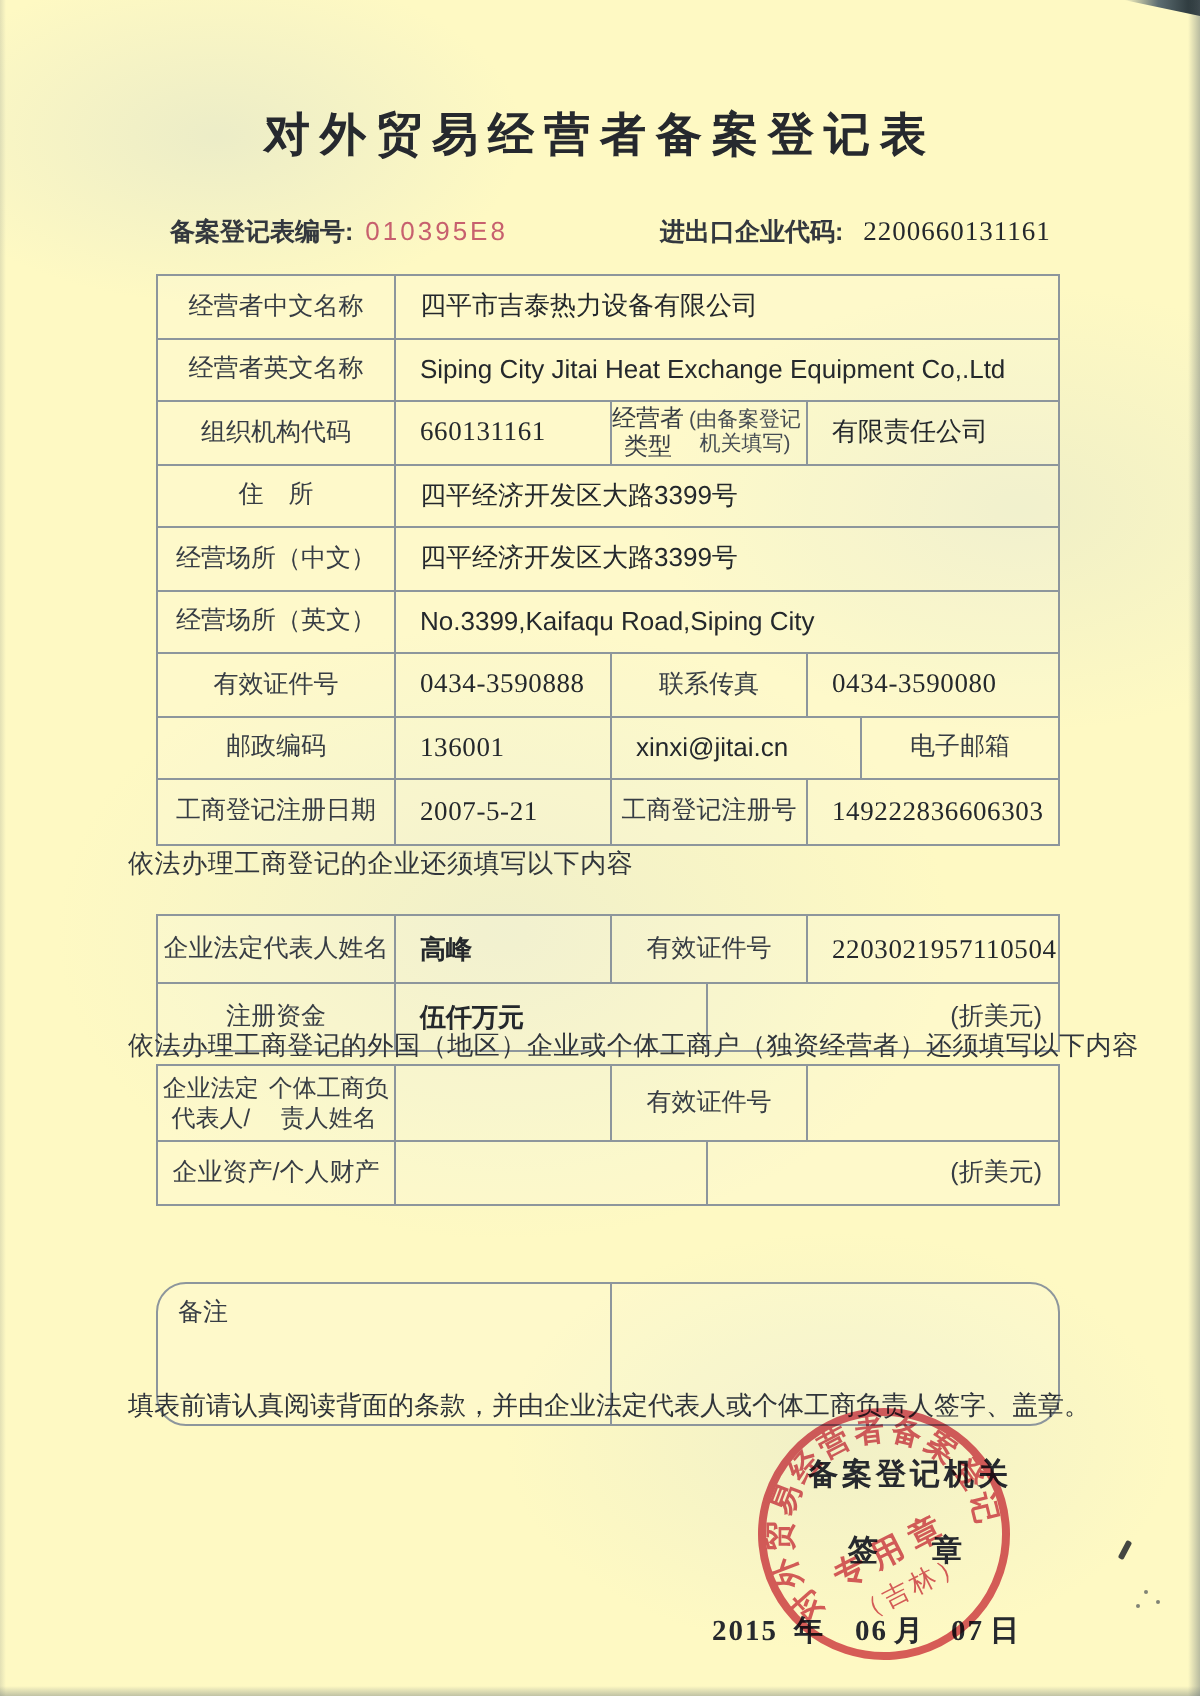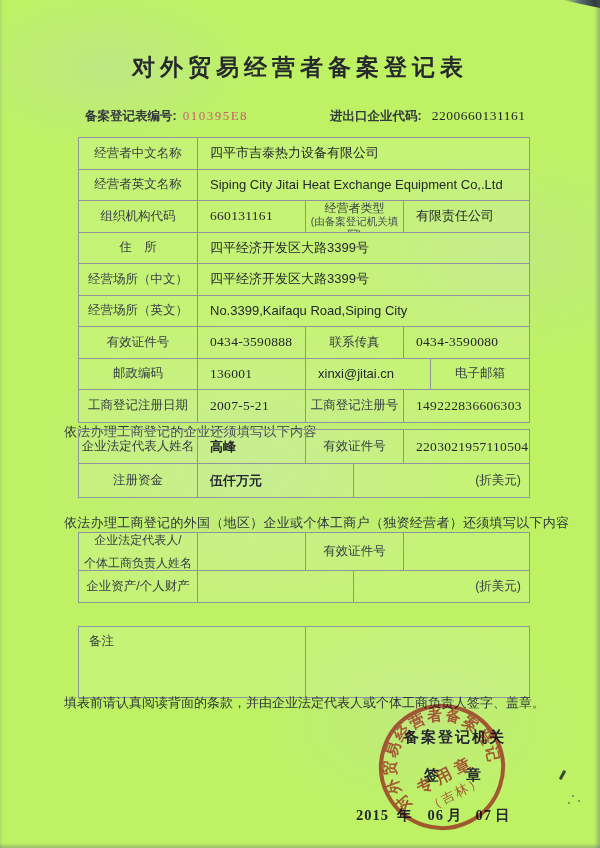--- a/index.html
+++ b/index.html
@@ -1,27 +1,27 @@
 <!DOCTYPE html>
 <html><head>
 <meta charset="utf-8">
 <style>
   html,body{margin:0;padding:0;background:#e9ecec;}
-  .page{position:relative;width:600px;height:848px;background:#bef264;
+  .page{position:relative;width:600px;height:848px;background:#fef9c3;
         font-family:"Liberation Sans",sans-serif;color:#2e3338;overflow:hidden;}
   .page::before{content:"";position:absolute;inset:0;pointer-events:none;
     background:
       radial-gradient(ellipse 220px 120px at 18% 8%, rgba(190,205,210,.28), transparent 70%),
       radial-gradient(ellipse 260px 160px at 85% 30%, rgba(190,205,212,.22), transparent 70%),
       radial-gradient(ellipse 320px 220px at 42% 55%, rgba(205,215,218,.28), transparent 70%),
       radial-gradient(ellipse 240px 150px at 70% 85%, rgba(195,208,214,.22), transparent 70%);}
   .title{position:absolute;top:52px;left:0;width:100%;text-align:center;
          font-size:23px;font-weight:700;letter-spacing:5px;color:#26292e;}
   .hdr-left{position:absolute;top:108px;left:85px;font-size:12.5px;font-weight:600;color:#33383e;}
-  .serial{font-family:Liberation Serif, serif;color:#c7606e;font-size:13px;
+  .serial{font-family:Liberation Sans, sans-serif;color:#c7606e;font-size:13px;
           letter-spacing:1.5px;font-weight:400;margin-left:6px;}
   .hdr-right{position:absolute;top:108px;left:330px;font-size:12.5px;font-weight:600;color:#33383e;}
   .code-val{font-family:Liberation Serif, serif;font-size:13.5px;font-weight:400;
             margin-left:10px;letter-spacing:.5px;color:#24282c;}
   .tbl{position:absolute;left:78px;width:452px;border:1px solid #8d969c;box-sizing:border-box;background:rgba(255,255,255,.12);}
   .row{display:flex;border-bottom:1px solid #8d969c;box-sizing:border-box;}
   .row:last-child{border-bottom:none;}
   .cell{border-right:1px solid #8d969c;display:flex;align-items:center;box-sizing:border-box;overflow:hidden;}
   .cell:last-child{border-right:none;}
   .lab{justify-content:center;text-align:center;font-size:12.5px;color:#373d44;}
@@ -29,32 +29,32 @@
   .num{font-family:"Liberation Serif",serif;font-size:13.5px;letter-spacing:.3px;}
   .c1{width:119px;flex:none;}
   .c2{width:108px;flex:none;}
   .c3{width:98px;flex:none;}
   .c4{flex:1;}
   .cspan{flex:1;}
   .cmid{width:156px;flex:none;}
   .cend{flex:1;justify-content:flex-end;padding-right:8px;font-size:12.5px;color:#373d44;}
   .t-main{top:137px;}
   .t-main .row{height:31.5px;}
-  .two-line{flex-direction:column;justify-content:space-between;line-height:1.2;font-size:12px;}
+  .two-line{flex-direction:row;justify-content:center;line-height:1.2;font-size:12px;}
   .two-line .sub{font-size:10.5px;color:#454c53;}
   .section-h{position:absolute;left:64px;font-size:13px;color:#31363c;letter-spacing:.3px;}
   .s1{top:423px;}
   .s2{top:514px;}
-  .t2{top:429px;}
+  .t2{top:457px;}
   .t2 .r1{height:34px;}
   .t2 .r2{height:33px;}
   .t3{top:532px;}
   .t3 .r1{height:38px;}
   .t3 .r2{height:31px;}
-  .t-remarks{top:626px;height:72px;}
+  .t-remarks{top:641px;height:72px;border-radius:15px;}
   .t-remarks .row{height:100%;}
   .t-remarks .cell{align-items:flex-start;padding:6px 10px;}
   .rem-l{width:227px;flex:none;font-size:12.5px;color:#373d44;}
   .rem-r{flex:1;}
   .bold{font-weight:700;}
   .semibold{font-weight:600;}
   .footer-note{position:absolute;top:694px;left:64px;font-size:13px;color:#2f343a;}
   .authority{position:absolute;top:728px;left:404px;font-size:15px;font-weight:700;letter-spacing:2px;color:#26292e;}
   .seal{position:absolute;top:766px;left:424px;font-size:15px;font-weight:700;letter-spacing:6px;color:#26292e;}
   .date-line{position:absolute;top:806px;left:356px;display:flex;align-items:baseline;font-size:14.5px;font-weight:600;color:#26292e;}

